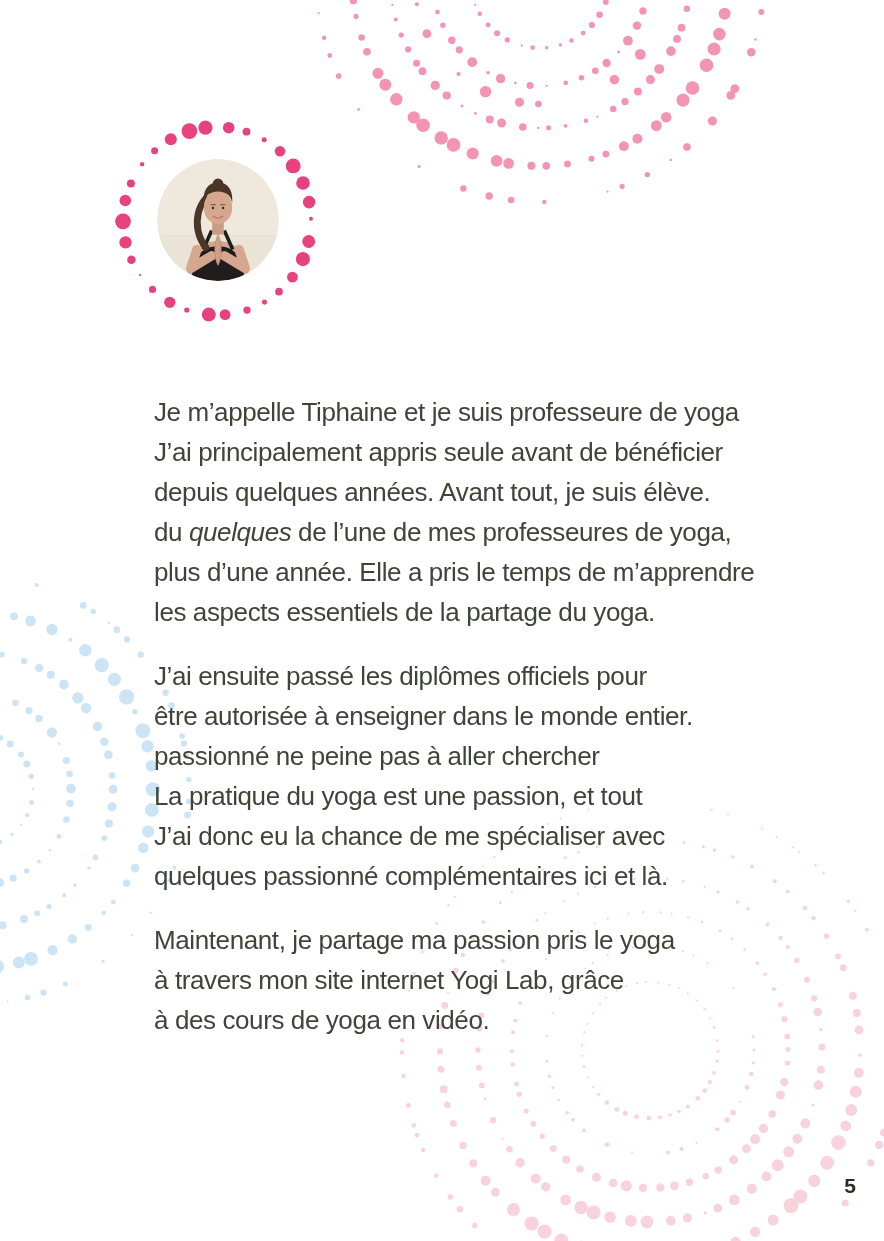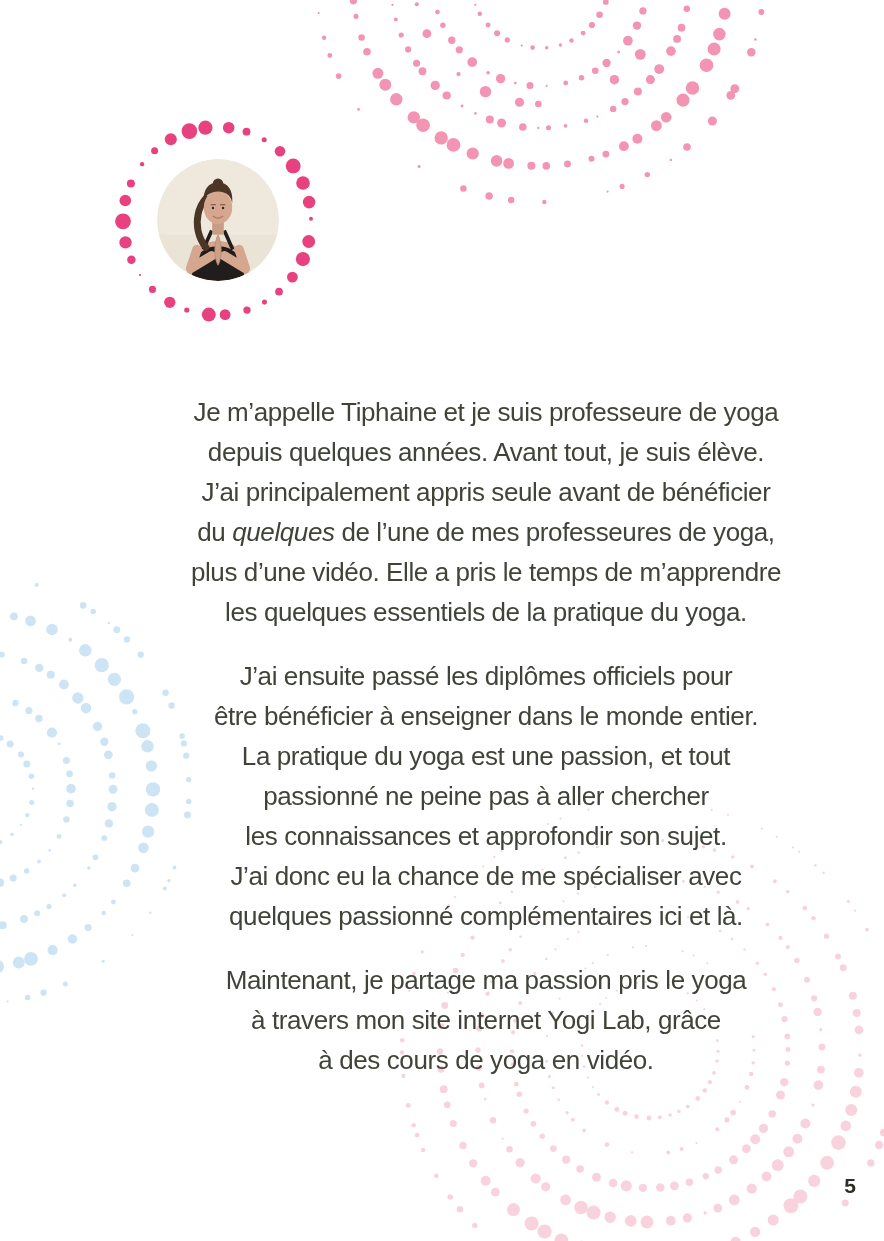--- a/index.html
+++ b/index.html
@@ -14,21 +14,21 @@
   .photo-wrap{
     position:absolute;left:157px;top:159px;width:122px;height:122px;
     border-radius:50%;overflow:hidden;z-index:1;
   }
   .intro-text{
     position:absolute;left:138px;top:392px;width:680px;z-index:2;
     color:#3f4338;
     font-size:26px;
     letter-spacing:-0.4px;
   }
-  .paragraph{margin:0 0 24px 16px;text-align:center;}
+  .paragraph{margin:0 0 24px 16px;}
   .text-line{height:40px;line-height:40px;white-space:nowrap;}
   .text-line em{font-style:italic;}
   .page-number{
     position:absolute;right:28px;top:1172px;z-index:2;
     color:#2b2f23;font-size:21px;font-weight:700;line-height:28px;
   }
 </style>
 </head>
 <body>
 
@@ -640,32 +640,31 @@
         <circle cx="53.2" cy="46.6" r="1.15" fill="#3a2a20"></circle>
         <circle cx="62.8" cy="46.6" r="1.15" fill="#3a2a20"></circle>
         <path d="M53.5,54.5 Q58,58 62.5,54.5" stroke="#b5766a" stroke-width="1.3" fill="none" stroke-linecap="round"></path>
       </g>
     </svg>
   </div>
 
   <main class="intro-text" id="intro-text">
       <div class="paragraph">
         <div class="text-line"><span>Je m’appelle Tiphaine et je suis professeure de yoga</span></div>
+        <div class="text-line"><span>J’ai principalement appris seule avant de bénéficier</span></div>
         <div class="text-line"><span>depuis quelques années. Avant tout, je suis élève.</span></div>
-        <div class="text-line"><span>J’ai principalement appris seule avant de bénéficier</span></div>
         <div class="text-line"><span>du </span><em>quelques</em><span> de l’une de mes professeures de yoga,</span></div>
-        <div class="text-line"><span>plus d’une vidéo. Elle a pris le temps de m’apprendre</span></div>
-        <div class="text-line"><span>les quelques essentiels de la pratique du yoga.</span></div>
+        <div class="text-line"><span>plus d’une année. Elle a pris le temps de m’apprendre</span></div>
+        <div class="text-line"><span>les aspects essentiels de la partage du yoga.</span></div>
       </div>
       <div class="paragraph">
         <div class="text-line"><span>J’ai ensuite passé les diplômes officiels pour</span></div>
-        <div class="text-line"><span>être bénéficier à enseigner dans le monde entier.</span></div>
+        <div class="text-line"><span>être autorisée à enseigner dans le monde entier.</span></div>
+        <div class="text-line"><span>passionné ne peine pas à aller chercher</span></div>
         <div class="text-line"><span>La pratique du yoga est une passion, et tout</span></div>
-        <div class="text-line"><span>passionné ne peine pas à aller chercher</span></div>
-        <div class="text-line"><span>les connaissances et approfondir son sujet.</span></div>
         <div class="text-line"><span>J’ai donc eu la chance de me spécialiser avec</span></div>
         <div class="text-line"><span>quelques passionné complémentaires ici et là.</span></div>
       </div>
       <div class="paragraph">
         <div class="text-line"><span>Maintenant, je partage ma passion pris le yoga</span></div>
         <div class="text-line"><span>à travers mon site internet Yogi Lab, grâce</span></div>
         <div class="text-line"><span>à des cours de yoga en vidéo.</span></div>
       </div>
     </main>
 

